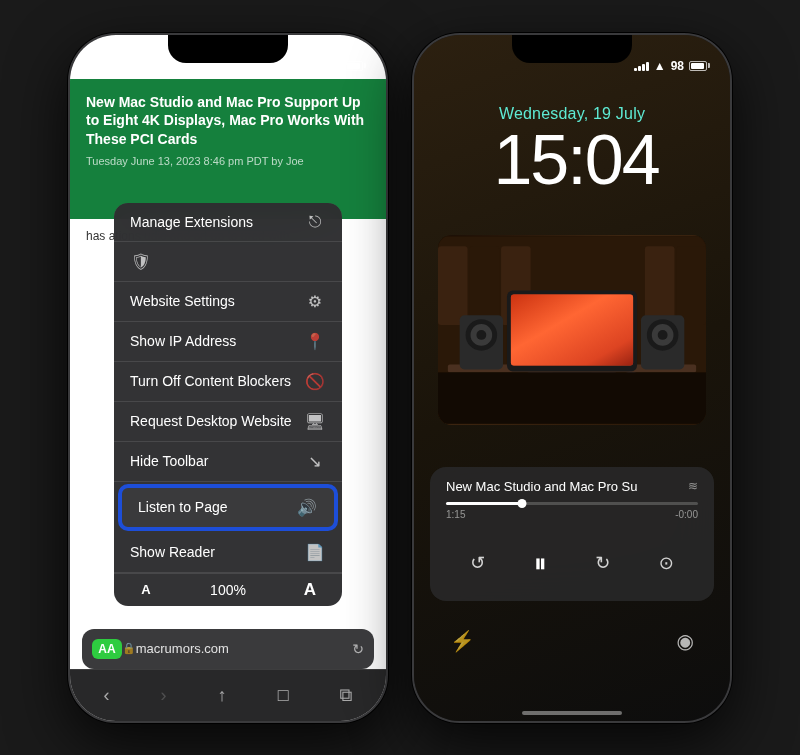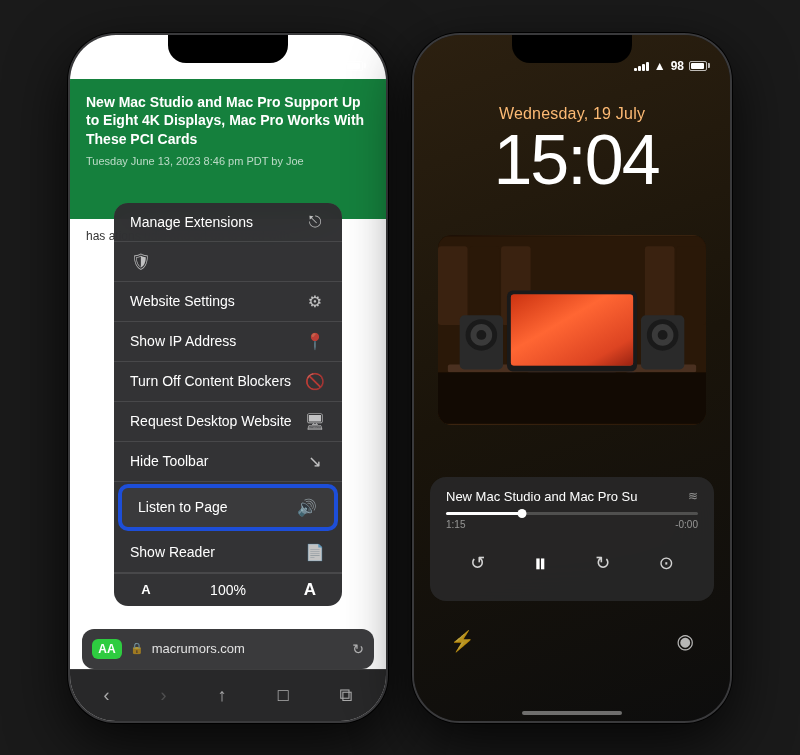--- a/index.html
+++ b/index.html
@@ -176,21 +176,21 @@
       position: absolute;
       bottom: 52px;
       left: 12px;
       right: 12px;
       height: 40px;
       background: #3a3a3c;
       border-radius: 12px;
       display: flex;
       align-items: center;
       padding: 0 10px;
-      gap: 8px;
+      gap: 0;
       z-index: 50;
     }
     .aa-button {
       background: #2ecc40;
       border-radius: 6px;
       color: #fff;
       font-size: 12px;
       font-weight: 700;
       padding: 3px 6px;
       min-width: 30px;
@@ -220,21 +220,21 @@
       position: absolute;
       top: 0; left: 0; right: 0; bottom: 0;
       background: linear-gradient(160deg, #2c2010 0%, #1a140a 50%, #0d0d0d 100%);
     }
 
     .lock-date {
       position: absolute;
       top: 70px;
       left: 0; right: 0;
       text-align: center;
-      color: #fdba74;
+      color: #5eead4;
       font-size: 16px;
       font-weight: 400;
       letter-spacing: 0.2px;
     }
     .lock-time {
       position: absolute;
       top: 90px;
       left: 0; right: 0;
       text-align: center;
       color: #fff;
@@ -315,21 +315,21 @@
       background: #fff;
       border-radius: 50%;
       transform: translateX(-50%);
     }
 
     .time-row {
       display: flex;
       justify-content: space-between;
       color: rgba(255,255,255,0.5);
       font-size: 10px;
-      margin-bottom: 18px;
+      margin-bottom: 28px;
     }
 
     .player-controls {
       display: flex;
       align-items: center;
       justify-content: space-around;
       margin-bottom: 10px;
     }
     .ctrl-btn {
       color: #fff;

